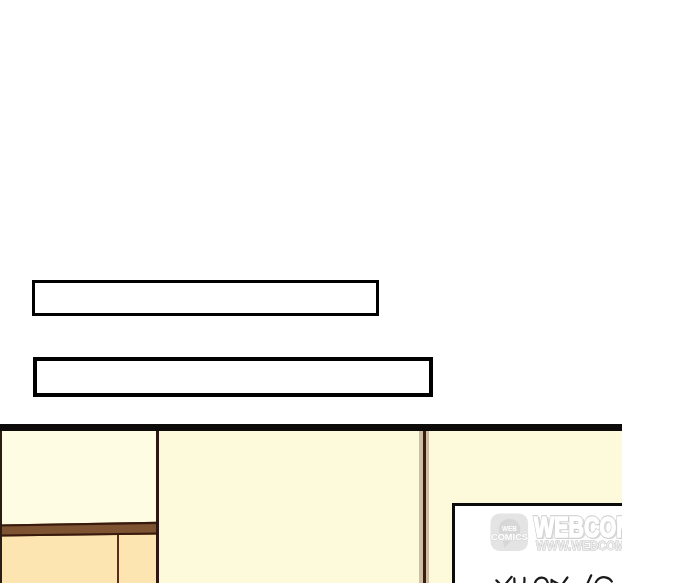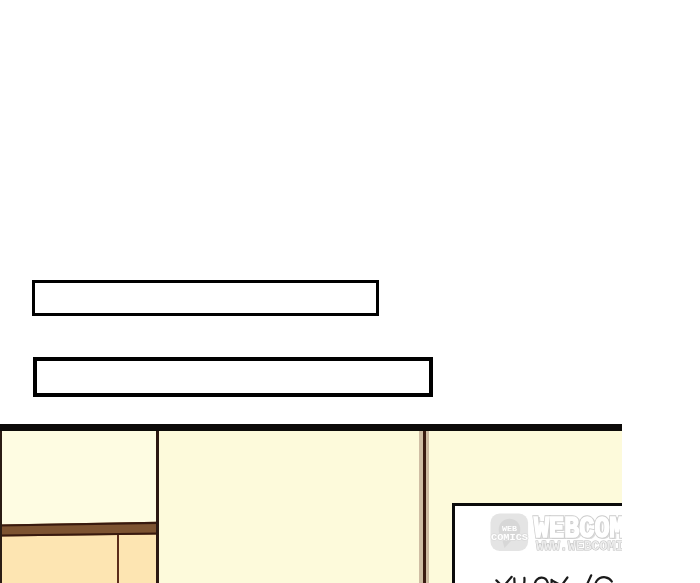--- a/index.html
+++ b/index.html
@@ -1,17 +1,17 @@
 <!DOCTYPE html>
 <html><head>
 <meta charset="utf-8">
 <style>
   html,body{margin:0;padding:0;background:#fff}
   #stage{position:relative;width:622px;height:583px;background:#ffffff;overflow:hidden;
-         font-family:Liberation Mono, monospace}
+         font-family:Liberation Sans, sans-serif}
   .abs{position:absolute;box-sizing:border-box}
 </style>
 </head>
 <body>
 <div id="stage">
 
   <div class="abs" style="left:31.5px;top:280px;width:347px;height:36px;background:#fff;border:3.6px solid #000;"></div>
   <div class="abs" style="left:32.5px;top:357px;width:400px;height:40px;background:#fff;border:4px solid #000;"></div>
 
   <div class="abs" style="left:0;top:424.2px;width:700px;height:7.2px;background:#0d0b09;"></div>

